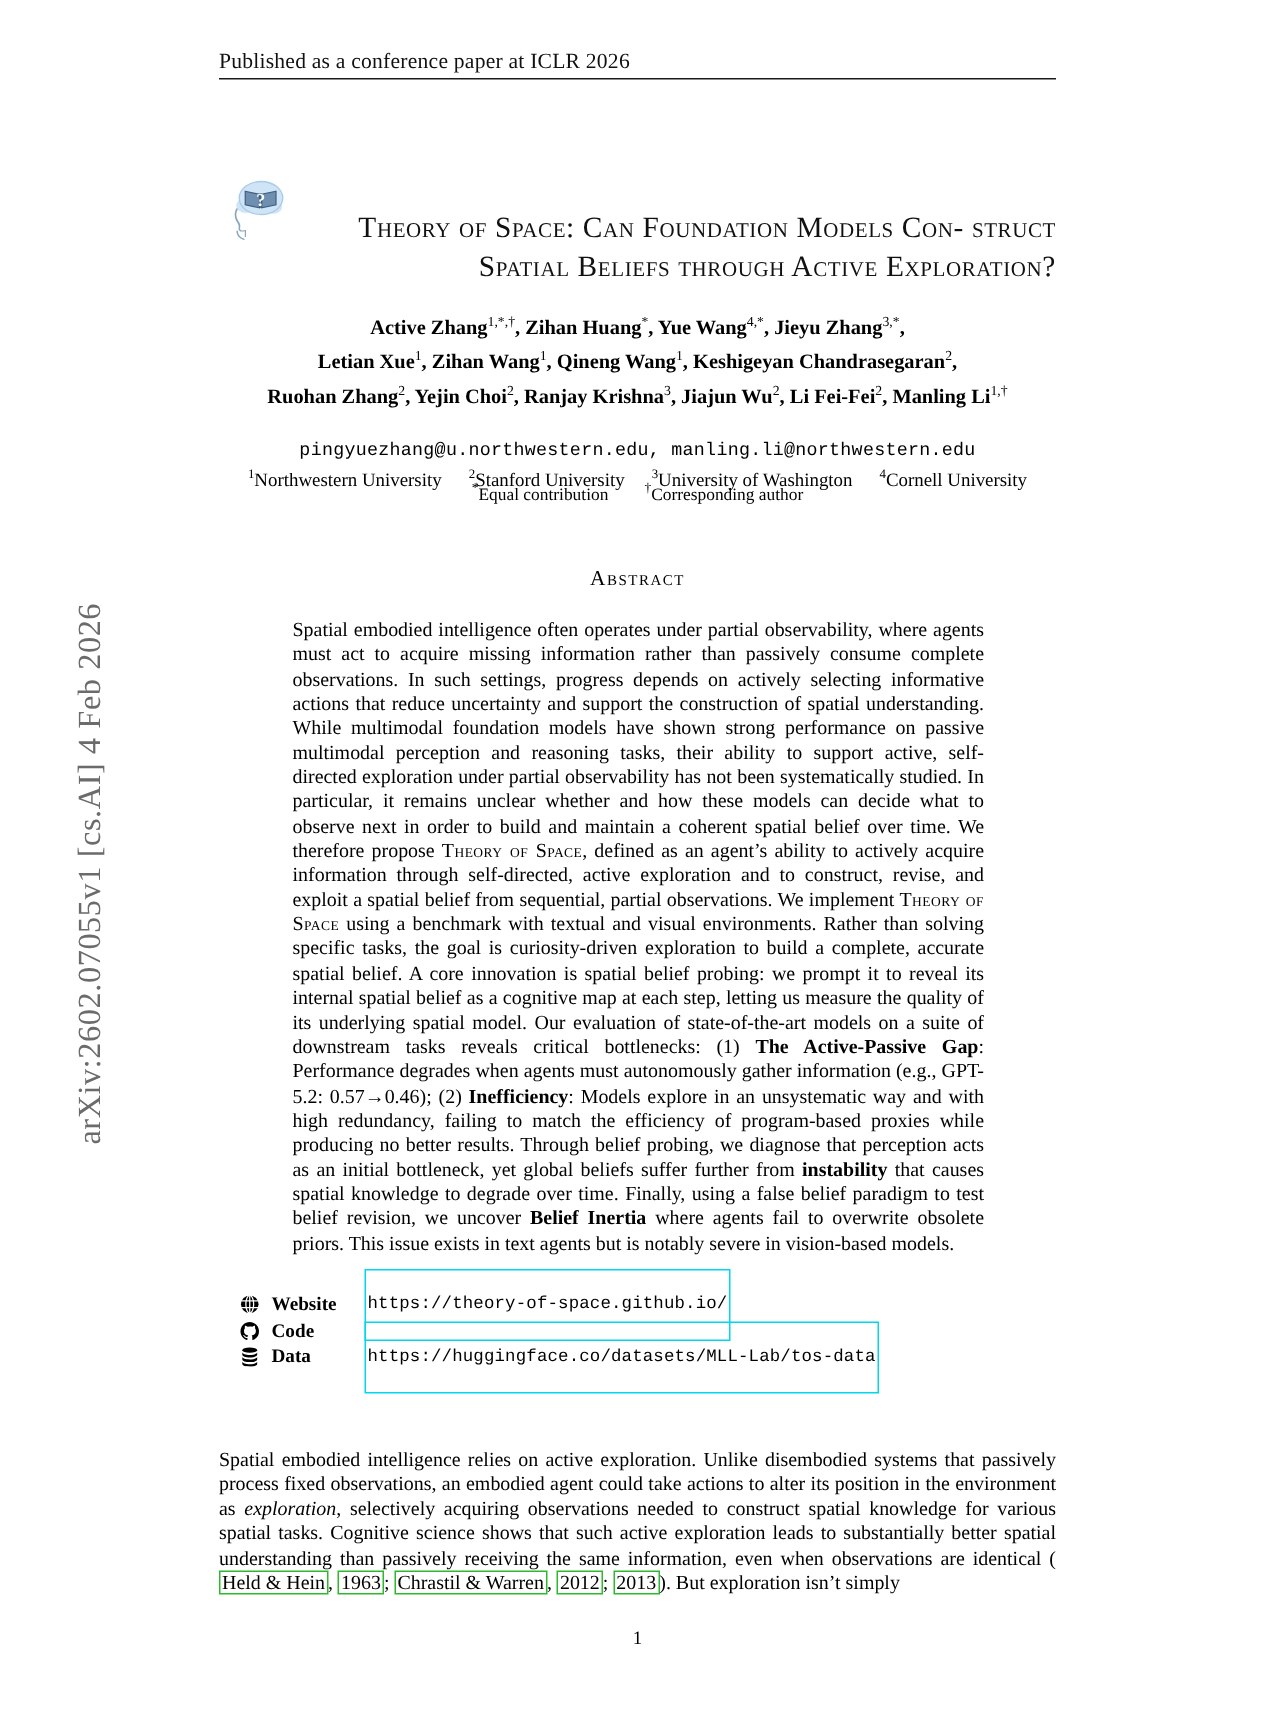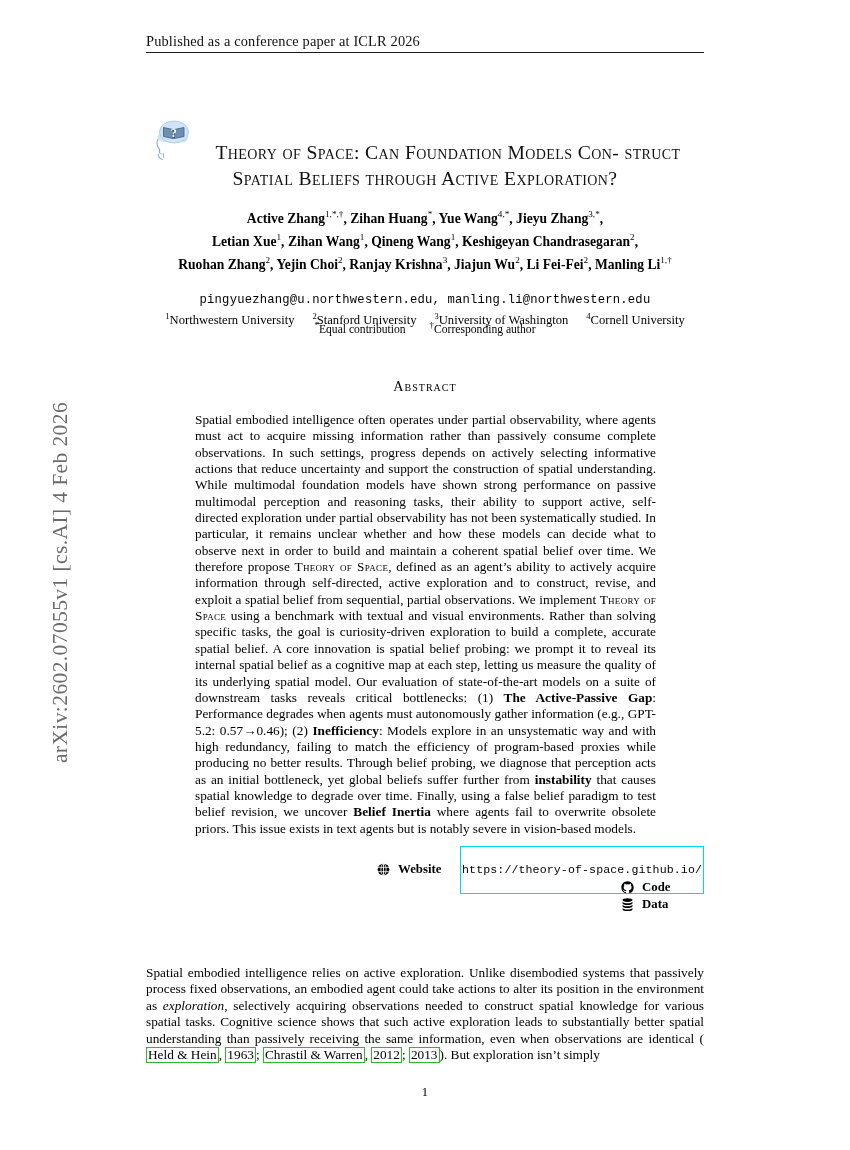--- a/index.html
+++ b/index.html
@@ -78,21 +78,21 @@
     left: 4px;
     top: -22px;
     width: 42px;
     height: 44px;
   }
   .paper-title {
     font-size: 19.6px;
     line-height: 26px;
     font-variant: small-caps;
     letter-spacing: 0.4px;
-    text-align: center;
+    text-align: right;
     margin: 0;
     font-weight: normal;
     text-indent: 46px;
     color: #111;
   }
 
   
   #authors {
     position: absolute;
     left: 0;
@@ -170,21 +170,20 @@
     position: absolute;
     left: 12px;
     top: 861px;
     width: 546px;
     font-size: 12.6px;
   }
   .link-row {
     display: flex;
     align-items: center;
     height: 17.5px;
-    justify-content: flex-end;
   }
   .link-icon {
     width: 17px;
     display: flex;
     align-items: center;
     justify-content: center;
   }
   .link-label {
     width: 62px;
     font-weight: bold;
@@ -328,20 +327,21 @@
           <svg width="13" height="13" viewBox="0 0 16 16">
             <g fill="#000">
               <ellipse cx="8" cy="2.6" rx="6.1" ry="2.2"></ellipse>
               <path d="M1.9 4.3c0 1.21 2.73 2.2 6.1 2.2s6.1-0.99 6.1-2.2v2.1c0 1.21-2.73 2.2-6.1 2.2s-6.1-0.99-6.1-2.2z"></path>
               <path d="M1.9 8.1c0 1.21 2.73 2.2 6.1 2.2s6.1-0.99 6.1-2.2v2.1c0 1.21-2.73 2.2-6.1 2.2s-6.1-0.99-6.1-2.2z"></path>
               <path d="M1.9 11.9c0 1.21 2.73 2.2 6.1 2.2s6.1-0.99 6.1-2.2V14c0 1.21-2.73 2.2-6.1 2.2S1.9 15.21 1.9 14z"></path>
             </g>
           </svg>
         </span>
         <span class="link-label">Data</span>
+        <a class="link-url" href="#">https://huggingface.co/datasets/MLL-Lab/tos-data</a>
       </div>
     </div>
 
   <div id="intro-body">
     <span>Spatial embodied intelligence relies on active exploration. Unlike disembodied systems that passively process fixed observations, an embodied agent could take actions to alter its position in the environment as </span><span class="it">exploration</span><span>, selectively acquiring observations needed to construct spatial knowledge for various spatial tasks. Cognitive science shows that such active exploration leads to substantially better spatial understanding than passively receiving the same information, even when observations are identical (</span><span id="intro-cites"><span class="cite-box">Held &amp; Hein</span>, <span class="cite-box">1963</span>; <span class="cite-box">Chrastil &amp; Warren</span>, <span class="cite-box">2012</span>; <span class="cite-box">2013</span></span><span>). But exploration isn’t simply</span>
   </div>
 
   <div id="page-number">1</div>
 
 </div>

